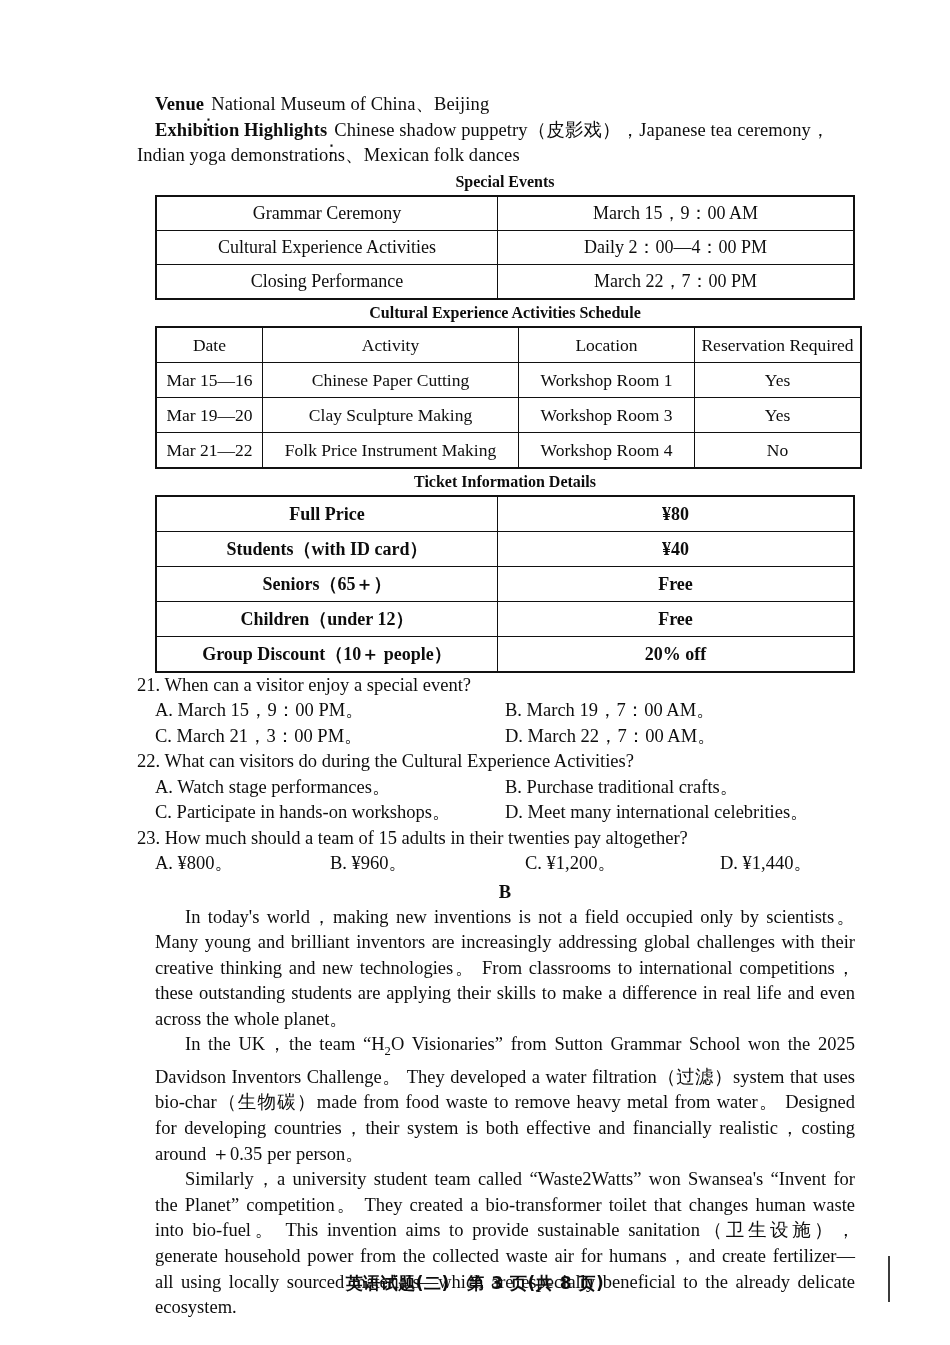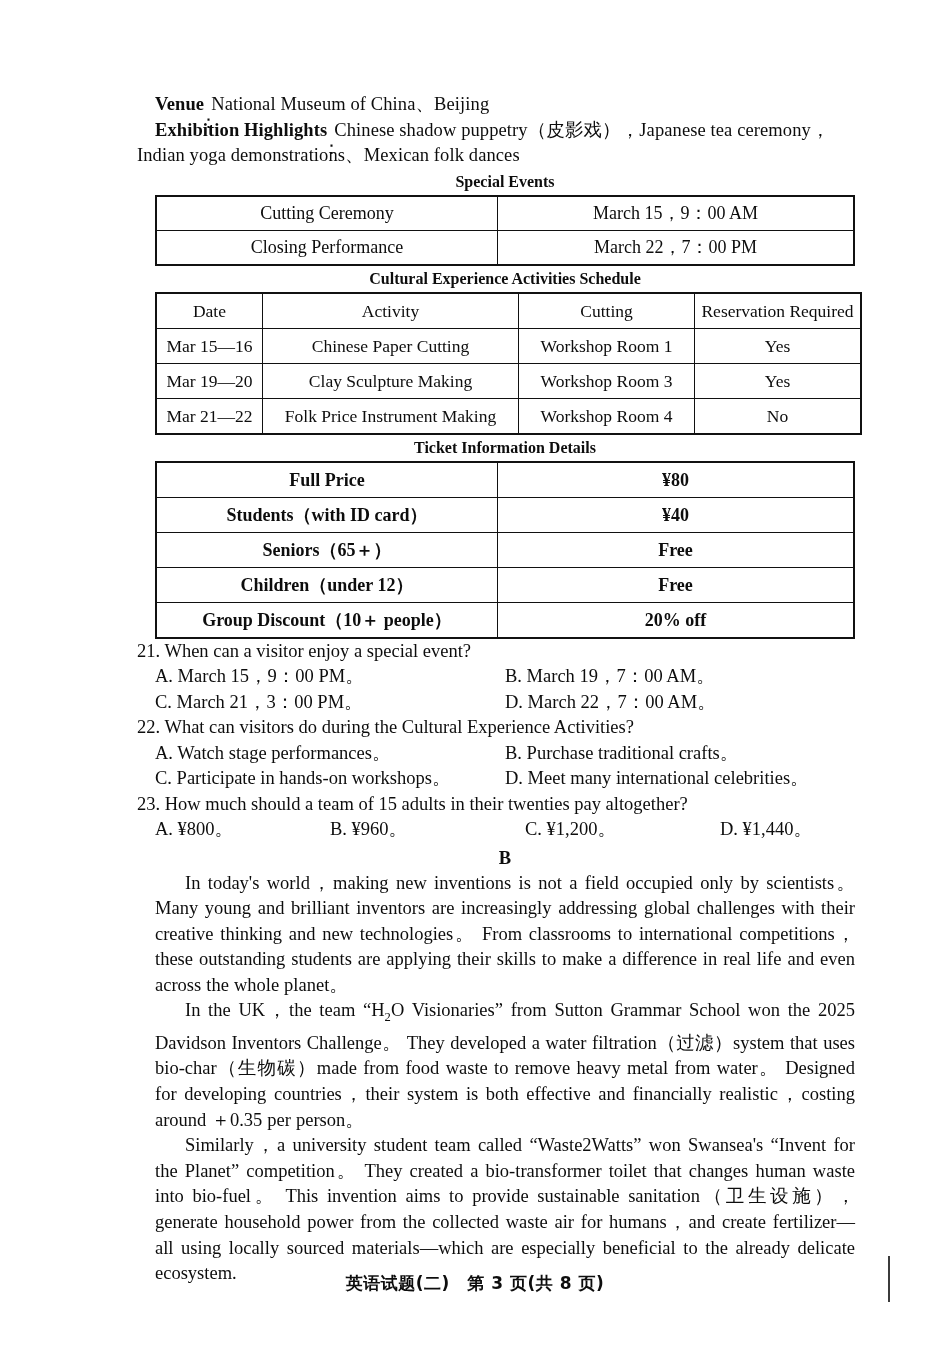--- a/index.html
+++ b/index.html
@@ -125,37 +125,41 @@
     </div>
     <div class="line">
       <span class="b">Exhibition Highlights</span><span class="lc"></span><span>Chinese shadow puppetry（皮影戏），Japanese tea ceremony，</span>
     </div>
     <div class="line hang">Indian yoga demonstrations、Mexican folk dances</div>
 
     <div class="tbl-title">Special Events</div>
     <table class="outer t-events">
       <tbody>
         <tr>
-          <td>Cutting Ceremony</td>
+          <td>Grammar Ceremony</td>
           <td>March 15，9：00 AM</td>
+        </tr>
+        <tr>
+          <td>Cultural Experience Activities</td>
+          <td>Daily 2：00—4：00 PM</td>
         </tr>
         <tr>
           <td>Closing Performance</td>
           <td>March 22，7：00 PM</td>
         </tr>
       </tbody>
     </table>
 
     <div class="tbl-title">Cultural Experience Activities Schedule</div>
     <table class="outer t-sched">
       <tbody>
         <tr>
           <td class="c1">Date</td>
           <td class="c2">Activity</td>
-          <td class="c3">Cutting</td>
+          <td class="c3">Location</td>
           <td class="c4">Reservation Required</td>
         </tr>
         <tr>
           <td class="c1">Mar 15—16</td>
           <td class="c2">Chinese Paper Cutting</td>
           <td class="c3">Workshop Room 1</td>
           <td class="c4">Yes</td>
         </tr>
         <tr>
           <td class="c1">Mar 19—20</td>

